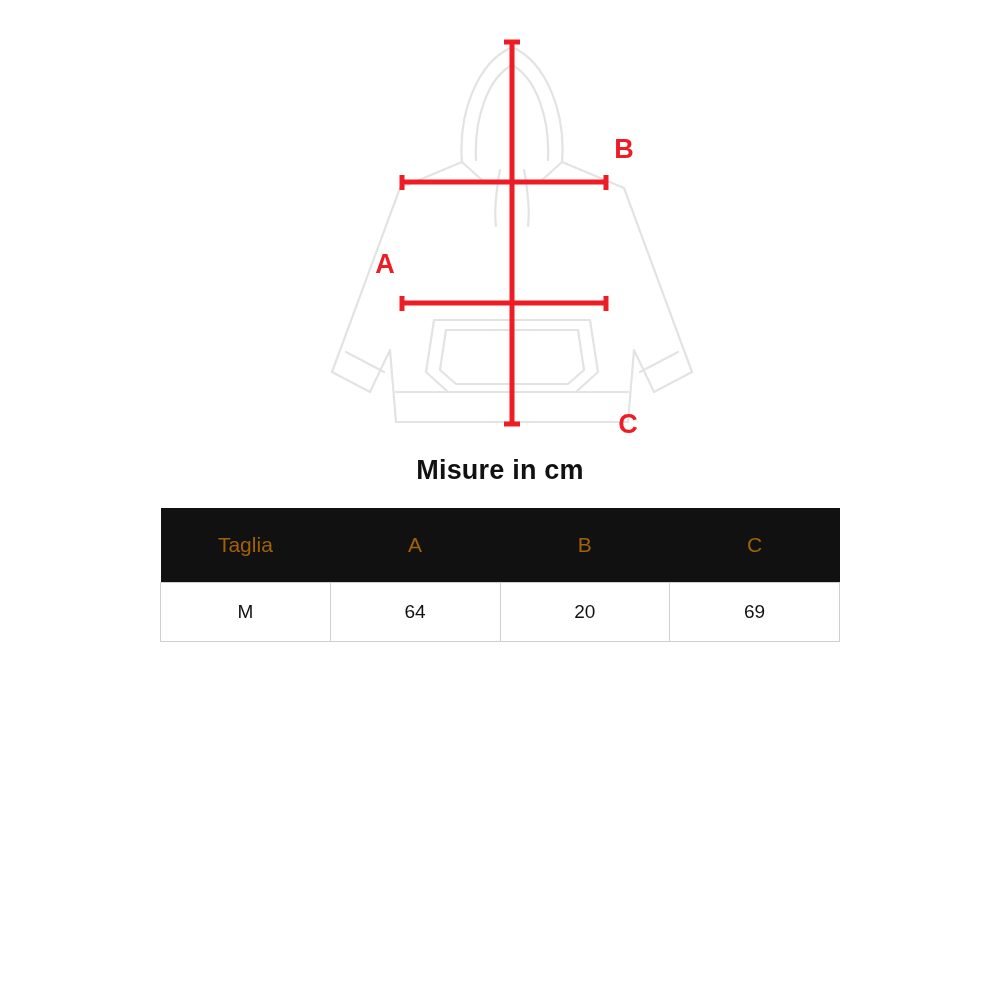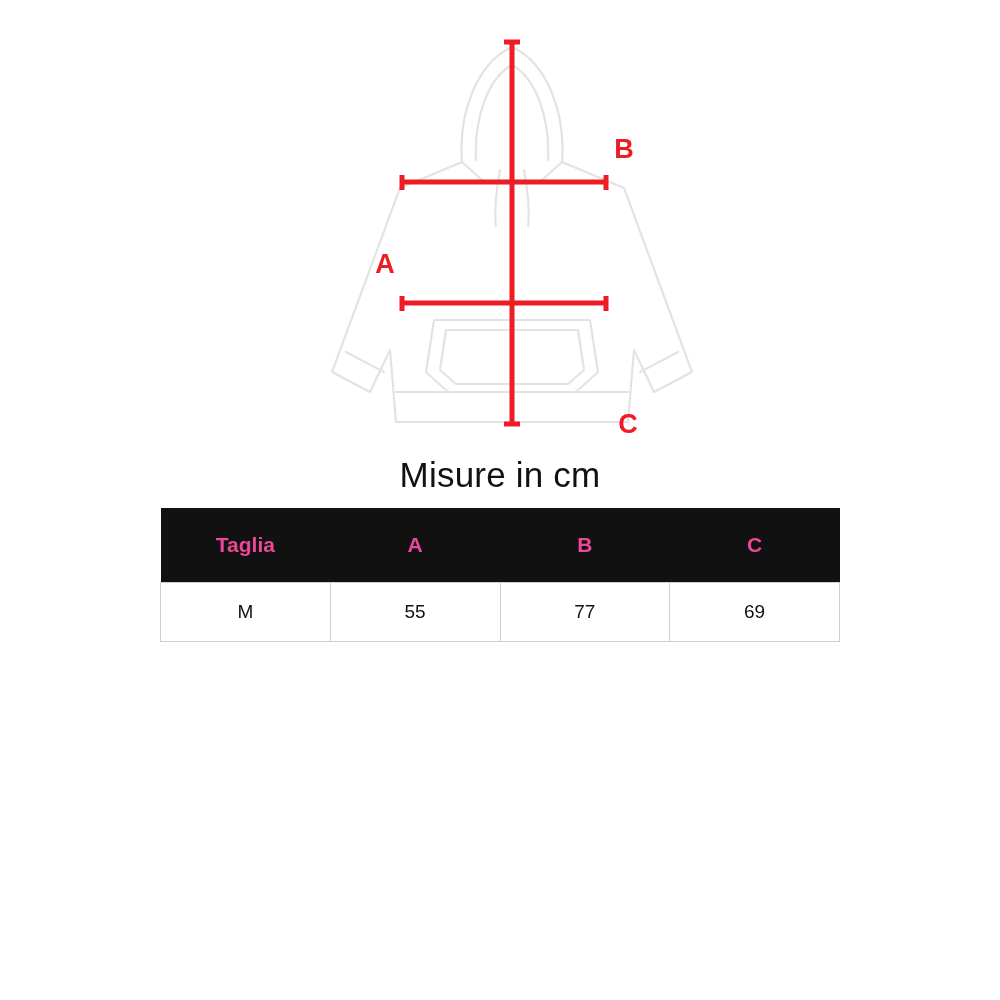--- a/index.html
+++ b/index.html
@@ -31,43 +31,43 @@
   }
   .diagram svg {
     display: block;
   }
   .caption {
     position: absolute;
     left: 0;
     top: 455px;
     width: 1000px;
     text-align: center;
-    font-size: 35px;
-    font-weight: normal;
+    font-size: 27px;
+    font-weight: bold;
     letter-spacing: 0.2px;
     color: #111111;
   }
   .table-wrap {
     position: absolute;
     left: 160px;
     top: 508px;
     width: 680px;
   }
   table.size-table {
     border-collapse: collapse;
     width: 680px;
     table-layout: fixed;
   }
   table.size-table thead tr {
     background: #111111;
   }
   table.size-table thead th {
-    color: #ec4899;
+    color: #a16207;
     font-size: 21px;
-    font-weight: bold;
+    font-weight: normal;
     height: 72px;
     text-align: center;
     vertical-align: middle;
     border: none;
   }
   table.size-table tbody td {
     color: #111111;
     font-size: 19px;
     height: 56px;
     text-align: center;
@@ -141,21 +141,21 @@
         <tr>
           <th>Taglia</th>
           <th>A</th>
           <th>B</th>
           <th>C</th>
         </tr>
       </thead>
       <tbody>
         <tr>
           <td>M</td>
-          <td>55</td>
-          <td>77</td>
+          <td>64</td>
+          <td>20</td>
           <td>69</td>
         </tr>
       </tbody>
     </table>
   </div>
 
 </div>
 
 </body></html>

